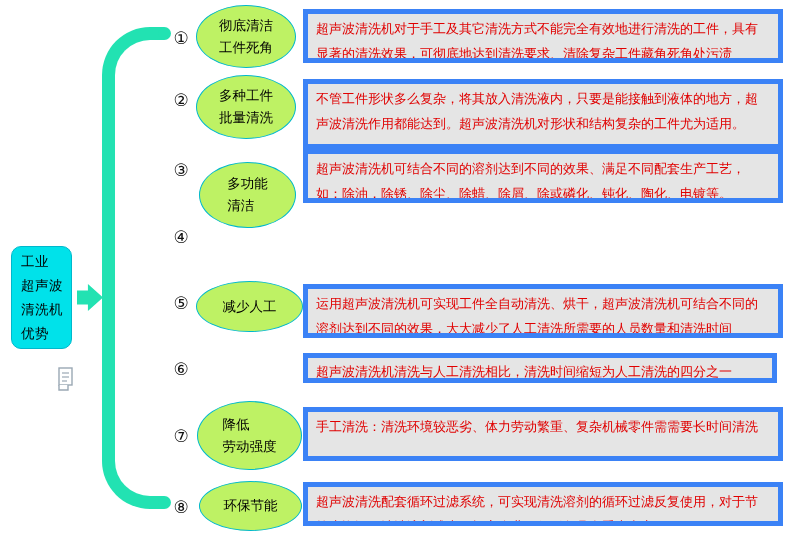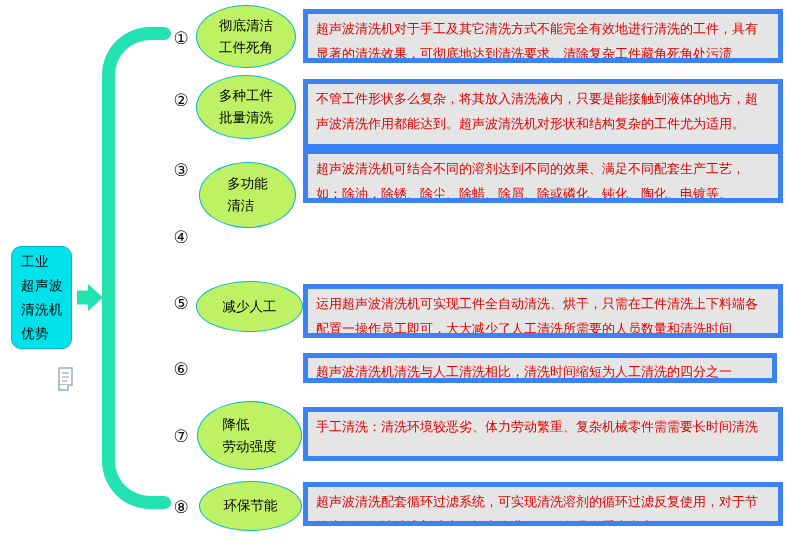--- a/index.html
+++ b/index.html
@@ -124,21 +124,21 @@
     <span>超声波清洗机可结合不同的溶剂达到不同的效果、满足不同配套生产工艺，如：除油，除锈、除尘、除蜡、除屑、除或磷化、钝化、陶化、电镀等。</span>
   </div>
 
   <span class="num n4">④</span>
 
   <span class="num n5">⑤</span>
   <div class="ellipse e5">
     <span>减少人工</span>
   </div>
   <div class="rect r5">
-    <span>运用超声波清洗机可实现工件全自动清洗、烘干，只需在工件清洗上下料端各配置一操作员工即可，大大减少了人工清洗所需要的人员数量和清洗时间</span>
+    <span>运用超声波清洗机可实现工件全自动清洗、烘干，超声波清洗机可结合不同的溶剂达到不同的效果，大大减少了人工清洗所需要的人员数量和清洗时间</span>
   </div>
 
   <span class="num n6">⑥</span>
   <div class="rect r6">
     <span>超声波清洗机清洗与人工清洗相比，清洗时间缩短为人工清洗的四分之一</span>
   </div>
 
   <span class="num n7">⑦</span>
   <div class="ellipse e7">
     <span>降低

